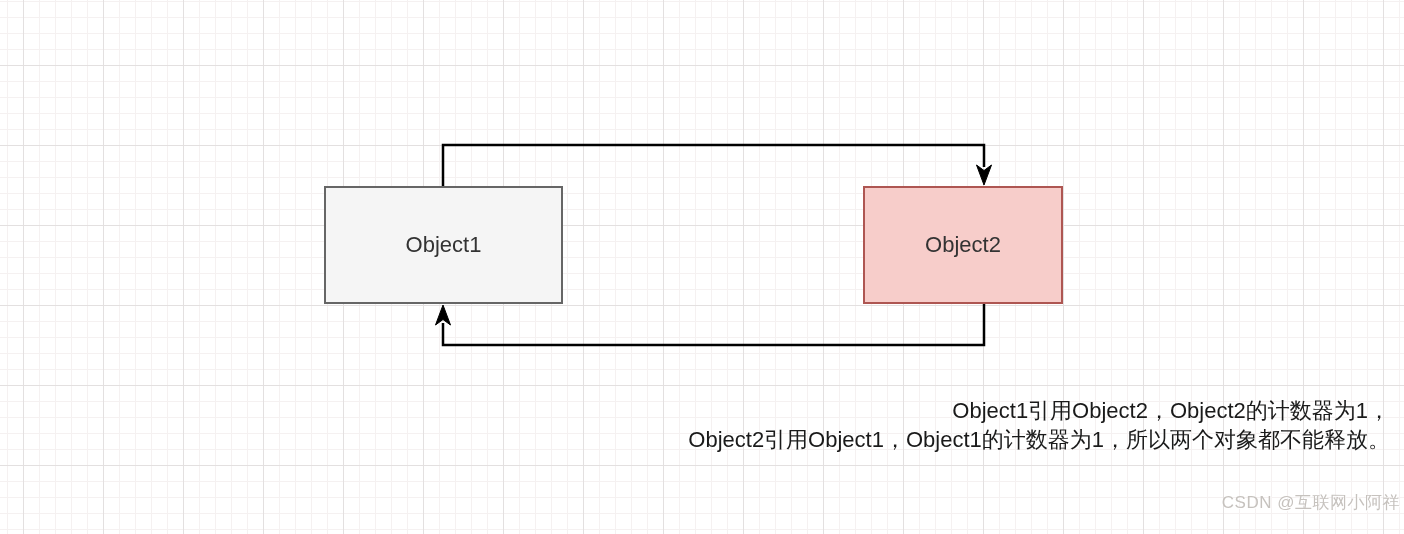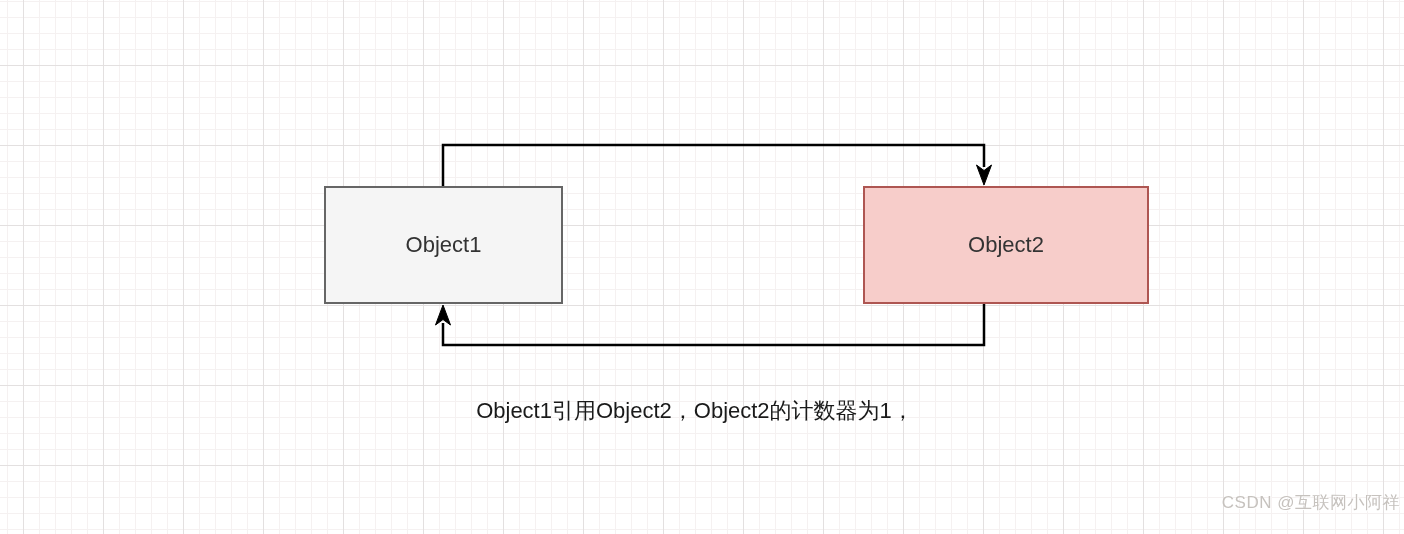--- a/index.html
+++ b/index.html
@@ -42,31 +42,31 @@
     left: 324px;
     top: 186px;
     width: 239px;
     height: 118px;
     background: #f5f5f5;
     border: 2px solid #666666;
   }
   .node-object2 {
     left: 863px;
     top: 186px;
-    width: 286px;
+    width: 200px;
     height: 118px;
     background: #f7cdca;
     border: 2px solid #ae5652;
   }
   .caption {
     position: absolute;
     left: 0;
     top: 396px;
     width: 1390px;
-    text-align: center;
+    text-align: right;
     font-size: 22px;
     line-height: 29px;
     color: #1a1a1a;
   }
   .watermark {
     position: absolute;
     right: 4px;
     top: 491px;
     font-size: 17px;
     color: #c6c2be;
@@ -95,17 +95,18 @@
   <div class="node node-object1">
     <span>Object1</span>
   </div>
 
   <div class="node node-object2">
     <span>Object2</span>
   </div>
 
   <div class="caption">
     <div>Object1引用Object2，Object2的计数器为1，</div>
+    <div>Object2引用Object1，Object1的计数器为1，所以两个对象都不能释放。</div>
   </div>
 
   <div class="watermark">CSDN @互联网小阿祥</div>
 
 </div>
 
 </body></html>

